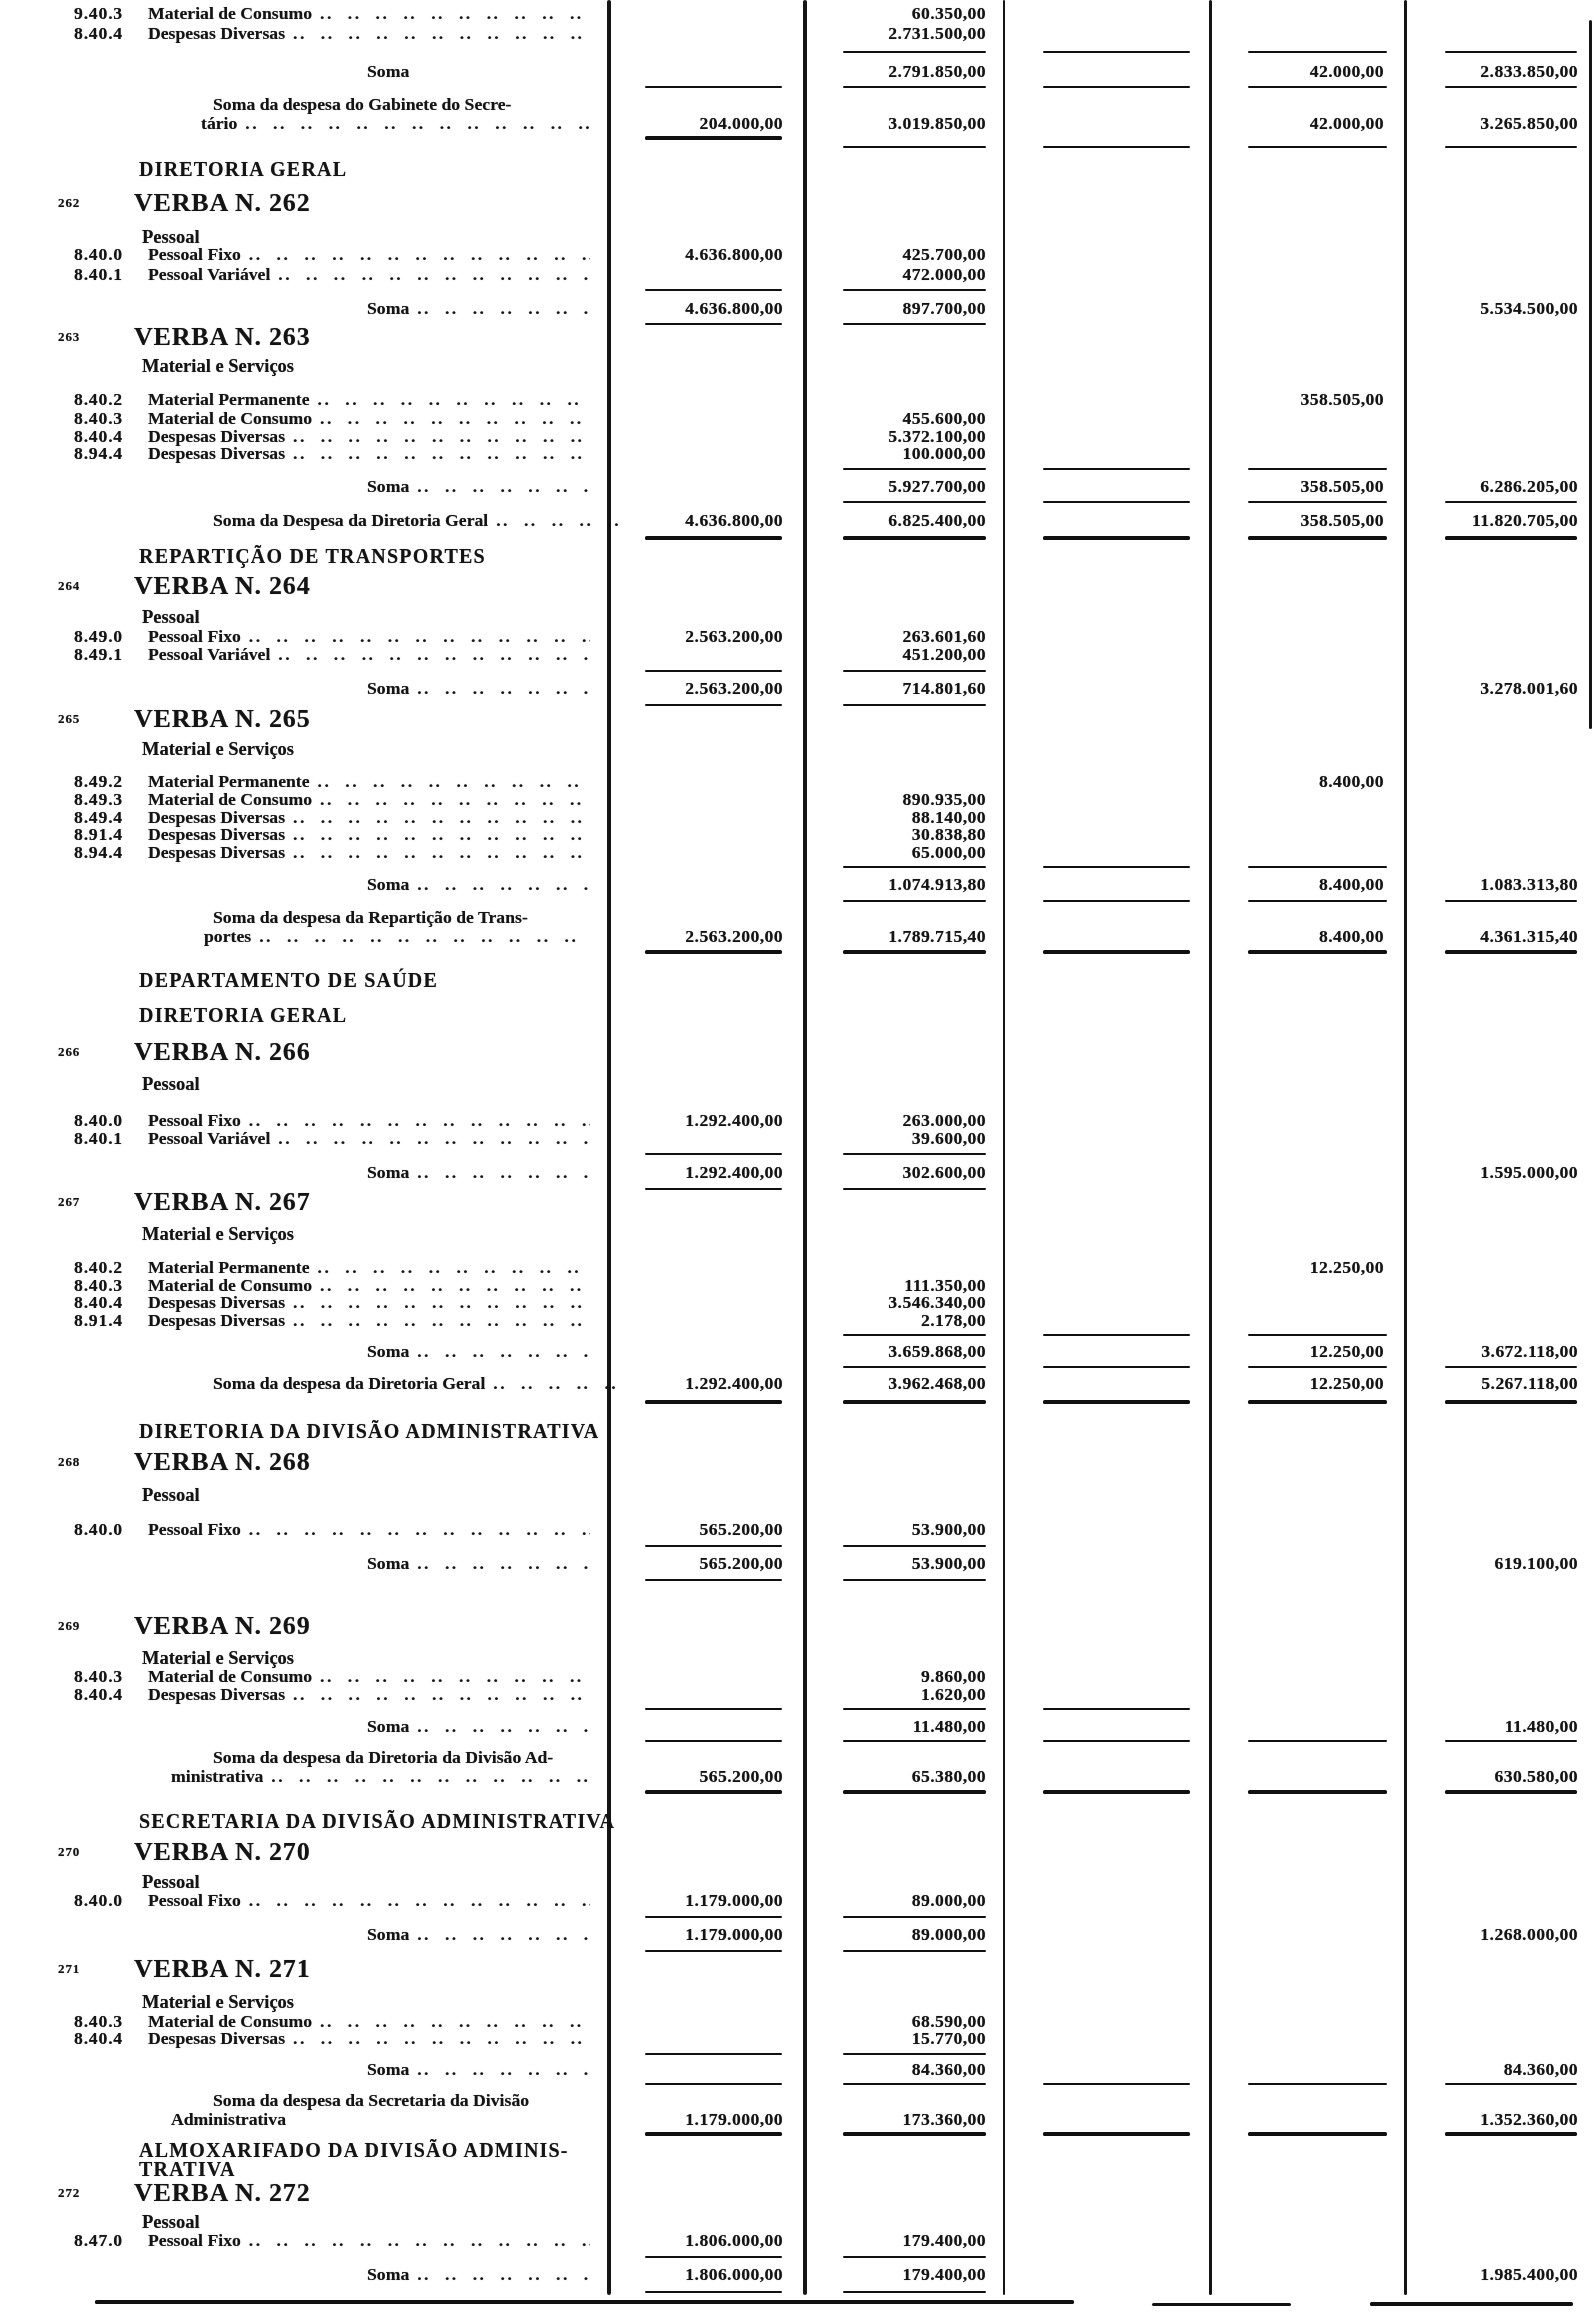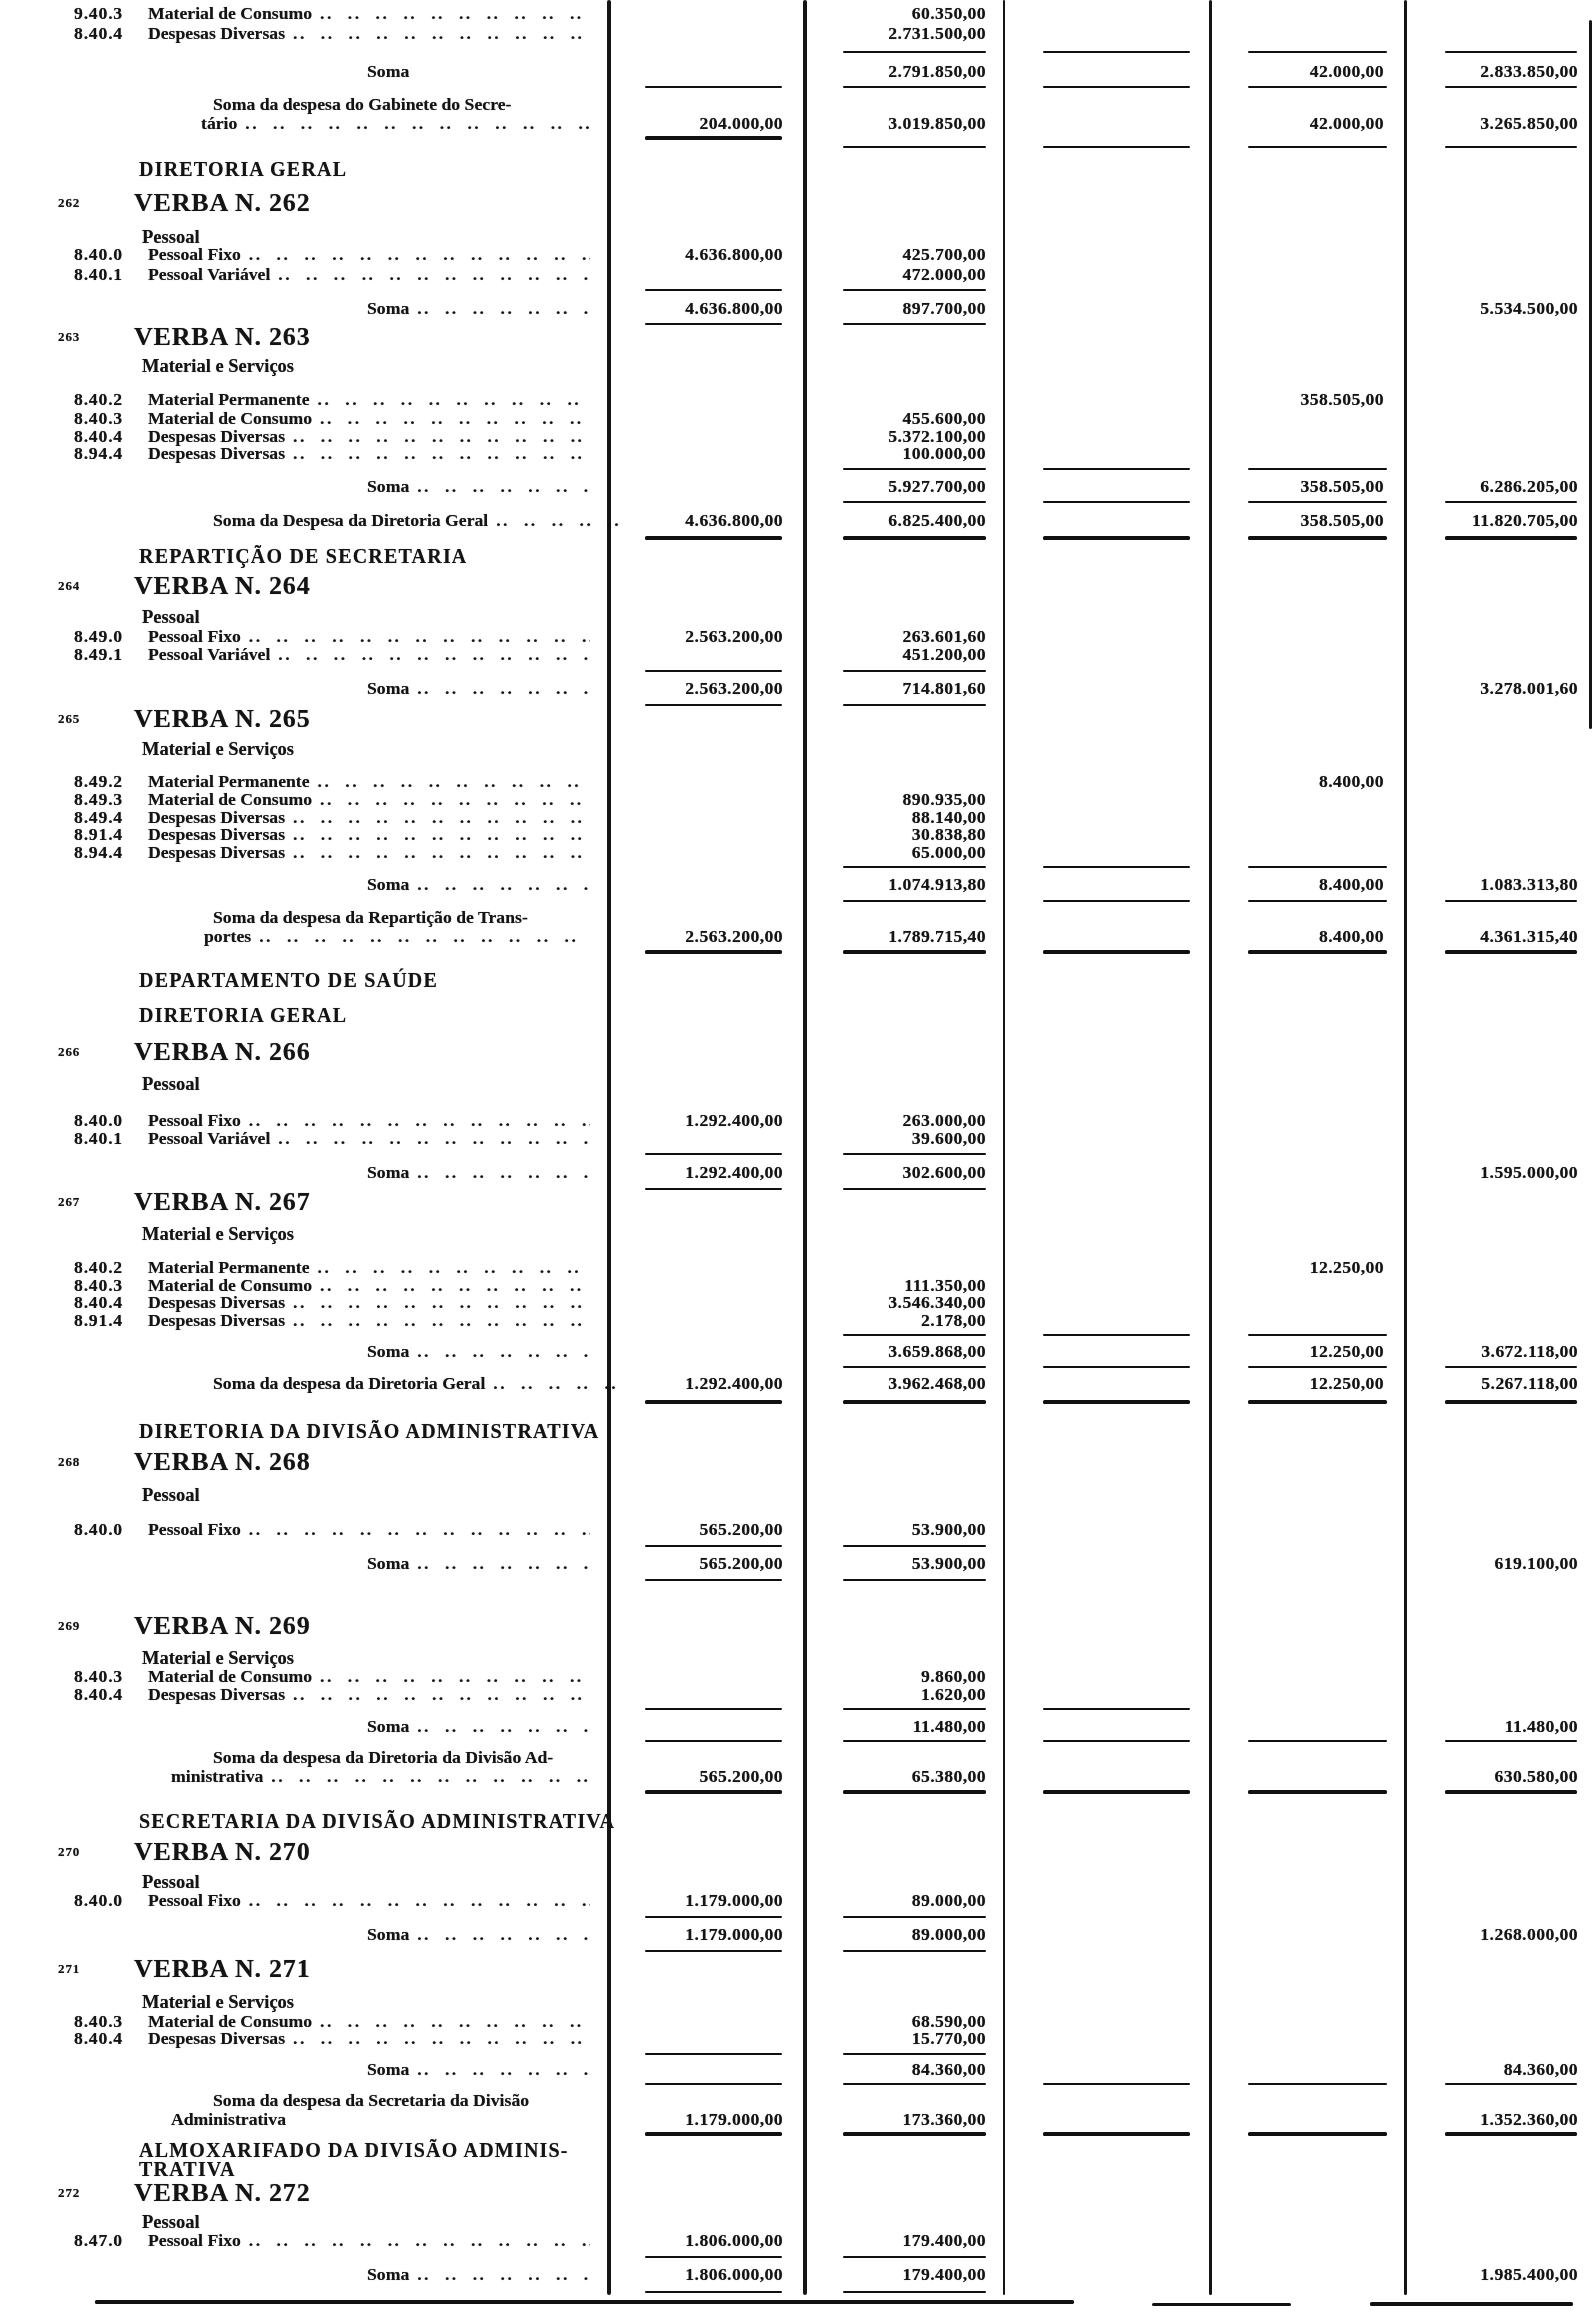--- a/index.html
+++ b/index.html
@@ -229,21 +229,21 @@
         <div class="cell val c5">11.820.705,00</div>
       </div>
       <div class="row" style="top: 527px;">
         <div class="hr c1 strong" style="top: 8.9px;"></div>
         <div class="hr c2 strong" style="top: 8.9px;"></div>
         <div class="hr c3 strong" style="top: 8.9px;"></div>
         <div class="hr c4 strong" style="top: 8.9px;"></div>
         <div class="hr c5 strong" style="top: 8.9px;"></div>
       </div>
       <div class="row" style="top: 545px;">
-        <div class="cell hdr">REPARTIÇÃO DE SECRETARIA</div>
+        <div class="cell hdr">REPARTIÇÃO DE TRANSPORTES</div>
       </div>
       <div class="row" style="top: 575px;">
         <div class="cell verba-num">264</div>
         <div class="cell verba-lbl">VERBA N. 264</div>
       </div>
       <div class="row" style="top: 606px;">
         <div class="cell sub">Pessoal</div>
       </div>
       <div class="row" style="top: 625px;">
         <div class="cell code">8.49.0</div>

